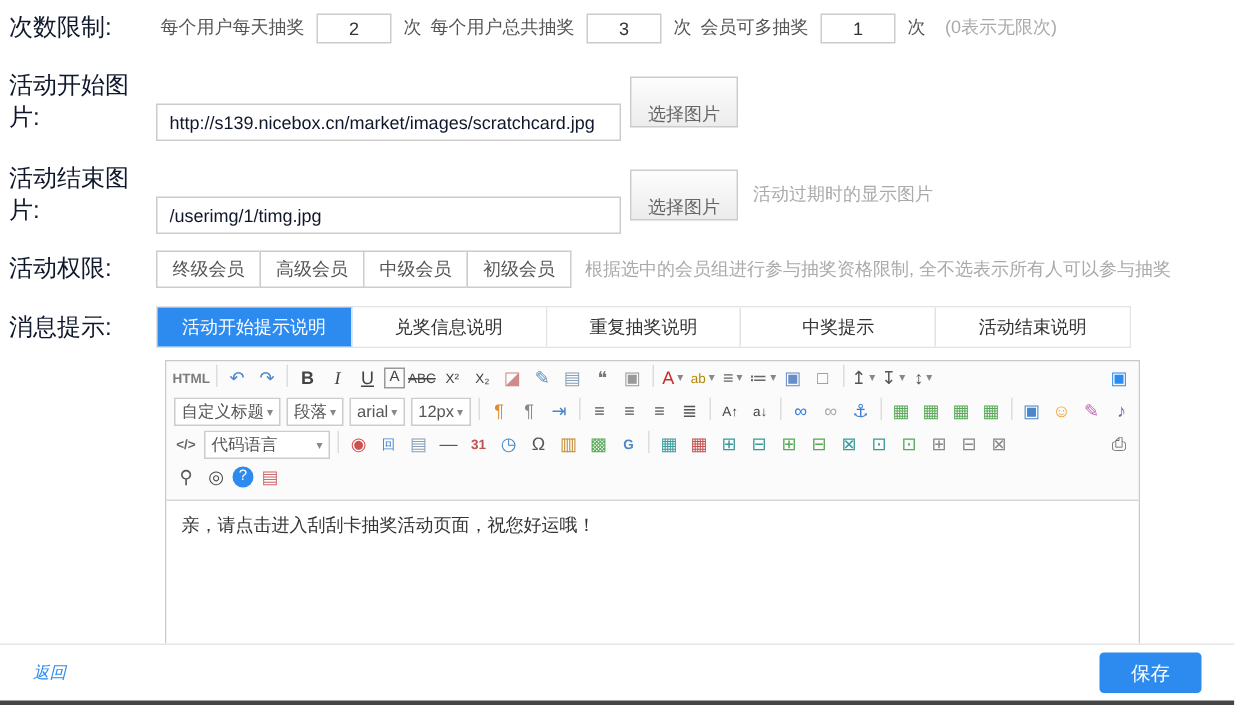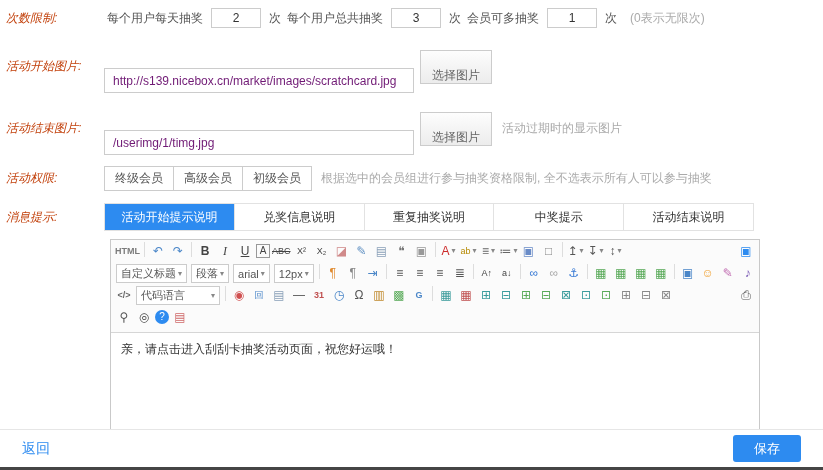--- a/index.html
+++ b/index.html
@@ -6,29 +6,29 @@
   * { box-sizing:border-box; }
   html,body { margin:0; padding:0; }
   body {
     width:823px; height:470px;
     font-family:"Liberation Sans","DejaVu Sans",sans-serif;
     font-size:12px; color:#555; background:#fff;
   }
   .page { position:relative; width:823px; height:470px; overflow:hidden; background:#fff; }
   .form-area { padding:8px 0 0 6px; }
   .form-row { display:flex; align-items:center; }
-  .row-label { width:98px; flex:0 0 98px; color:#c2410c; font-size:12px;font-style:italic; }
+  .row-label { width:98px; flex:0 0 98px; color:#0f172a; font-size:16px; }
   .row-content { display:flex; align-items:center; }
   .mb-a { margin-bottom:12px; } .mb-b { margin-bottom:9px; } .mb-c { margin-bottom:11px; }
   .inline-text { color:#555; margin:0 3px; white-space:nowrap; }
   .num-input { width:50px; height:20px; border:1px solid #ccc; text-align:center;
     font-size:12px; color:#333; margin:0 5px; font-family:inherit; }
   .hint { color:#aaa; margin-left:10px; white-space:nowrap; font-size:12px; }
   .text-input { width:310px; height:25px; border:1px solid #ccc; padding:0 8px;
-    font-size:12px; color:#701a75; font-family:inherit;margin-top:28px; }
+    font-size:12px; color:#0f172a; font-family:inherit;margin-top:28px; }
   .choose-btn { height:26px; padding:16px 11px; margin-left:6px; border:1px solid #ccc;
     background:linear-gradient(#fdfdfd,#ececec); color:#666; font-size:12px; cursor:pointer; font-family:inherit; }
   .member-group { display:flex; }
   .member-btn { height:25px; line-height:23px; padding:0 10px; border:1px solid #ccc;
     background:#fff; color:#555; margin-right:-1px; cursor:pointer; }
   .tabs { display:flex; width:650px; border:1px solid #e2e2e2; }
   .tab { flex:1; height:26px; line-height:26px; text-align:center; color:#333;
     border-right:1px solid #e2e2e2; cursor:pointer; background:#fff; font-size:12px; white-space:nowrap; }
   .tab:last-child { border-right:none; }
   .tab.active { background:var(--accent); color:#fff; }
@@ -48,21 +48,21 @@
   .b { font-weight:bold; }
   .i { font-style:italic; font-family:"Liberation Serif","DejaVu Serif",serif; }
   .u { text-decoration:underline; }
   .strike { text-decoration:line-through; }
   .boxed { border:1px solid #999; height:14px; line-height:12px; min-width:14px; margin-top:2px; font-size:10px; }
   .round { background:var(--accent); color:#fff; border-radius:50%; height:14px; min-width:14px;
     line-height:14px; font-size:10px; margin-top:2px; }
   .editor-body { height:124px; padding:8px 10px; font-size:12px; color:#333; background:#fff; overflow:hidden; }
   .footer { position:absolute; left:0; right:0; bottom:3px; height:38px; border-top:1px solid #e6e6e6;
     background:#fff; display:flex; align-items:center; justify-content:space-between; padding:0 22px; }
-  .back-link { color:var(--accent); font-size:14px; text-decoration:none; cursor:pointer; }
+  .back-link { color:var(--accent); font-size:11px; text-decoration:none; cursor:pointer;font-style:italic; }
   .save-btn { width:68px; height:27px; background:var(--accent); color:#fff; border:none;
     border-radius:3px; font-size:13px; cursor:pointer; font-family:inherit; }
   .window-bottom { position:absolute; bottom:0; left:0; width:100%; height:3px; background:#454545; }
 </style>
 </head>
 <body>
 
 <div class="page">
   <div class="form-area">
 
@@ -98,20 +98,21 @@
         <span class="hint">活动过期时的显示图片</span>
       </div>
     </div>
 
     <div class="form-row mb-a">
       <div class="row-label">活动权限:</div>
       <div class="row-content">
         <div class="member-group">
             <div class="member-btn">终级会员</div>
             <div class="member-btn">高级会员</div>
+            <div class="member-btn">中级会员</div>
             <div class="member-btn">初级会员</div>
           </div>
         <span class="hint">根据选中的会员组进行参与抽奖资格限制, 全不选表示所有人可以参与抽奖</span>
       </div>
     </div>
 
     <div class="form-row">
       <div class="row-label">消息提示:</div>
       <div class="tabs">
           <div class="tab active">活动开始提示说明</div>

